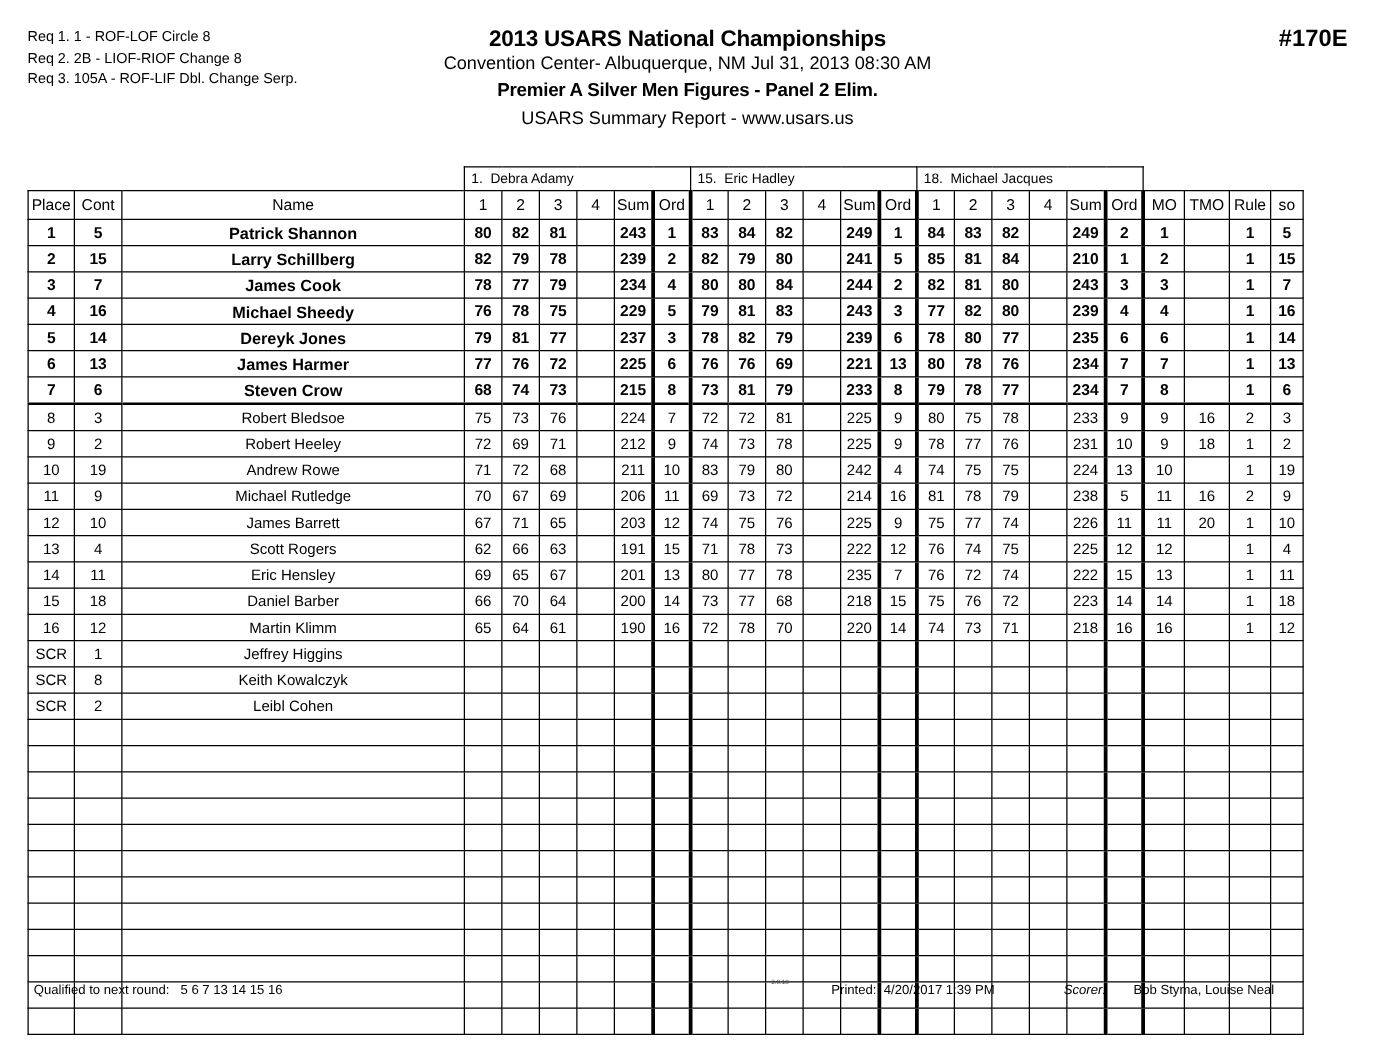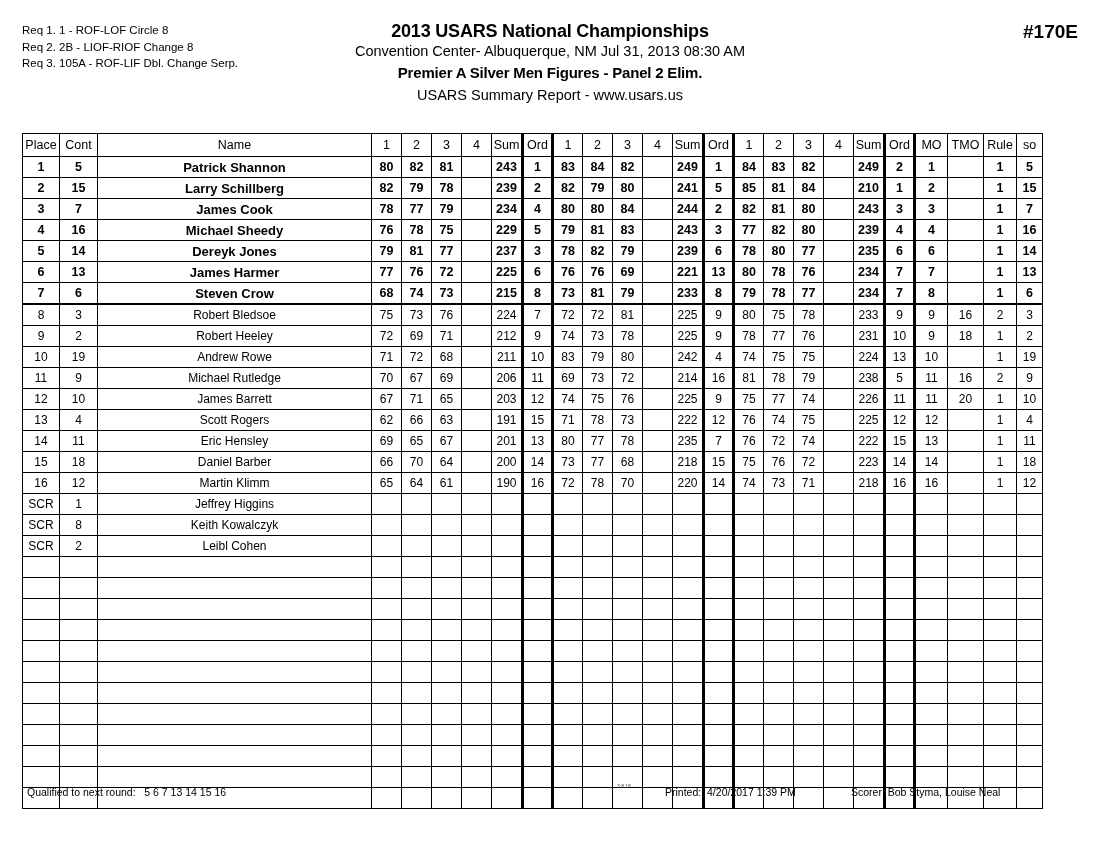--- a/index.html
+++ b/index.html
@@ -59,21 +59,21 @@
   tr.emptyrow td{height:20px;}
 
   td.ord{font-weight:bold;}
 
   
   .footer{position:absolute;left:0;top:786px;width:1100px;font-size:10.5px;}
   .f-qual{position:absolute;left:27px;top:0;white-space:nowrap;}
   .f-ver{position:absolute;left:617px;top:-3px;font-size:5px;color:#444;}
   .f-print{position:absolute;left:645px;top:0;white-space:nowrap;margin-left:20px;}
   .f-scorer{position:absolute;left:851px;top:0;white-space:nowrap;}
-  .f-scorer .lab{margin-right:0;}
+  .f-scorer .lab{margin-right:19px;font-style:italic;}
 </style>
 </head>
 <body>
 
 <div class="page">
 
   <div class="reqs">
     <span class="reqline">
       <span class="rlbl">Req 1.</span>
       <span>1 - ROF-LOF Circle 8</span>
@@ -119,20 +119,41 @@
           <col style="width:30px">
           <col style="width:30px">
           <col style="width:31px">
         <col style="width:30px">
         <col style="width:33px">
           <col style="width:36px">
           <col style="width:33px">
           <col style="width:26px">
       </colgroup>
       <thead>
+        <tr class="judgeband">
+          <td class="blank"></td>
+          <td class="blank"></td>
+          <td class="blank"></td>
+          <td class="jspan" colspan="6">
+            <span>1.</span>&nbsp;
+            <span>Debra Adamy</span>
+          </td>
+          <td class="jspan" colspan="6">
+            <span>15.</span>&nbsp;
+            <span>Eric Hadley</span>
+          </td>
+          <td class="jspan" colspan="6">
+            <span>18.</span>&nbsp;
+            <span>Michael Jacques</span>
+          </td>
+          <td class="rblank"></td>
+          <td class="rblank"></td>
+          <td class="rblank"></td>
+          <td class="rblank"></td>
+        </tr>
         <tr class="hdr">
           <td>Place</td>
           <td>Cont</td>
           <td class="lft">Name</td>
 
           <td>1</td>
           <td>2</td>
           <td>3</td>
           <td>4</td>
           <td class="sepR">Sum</td>

